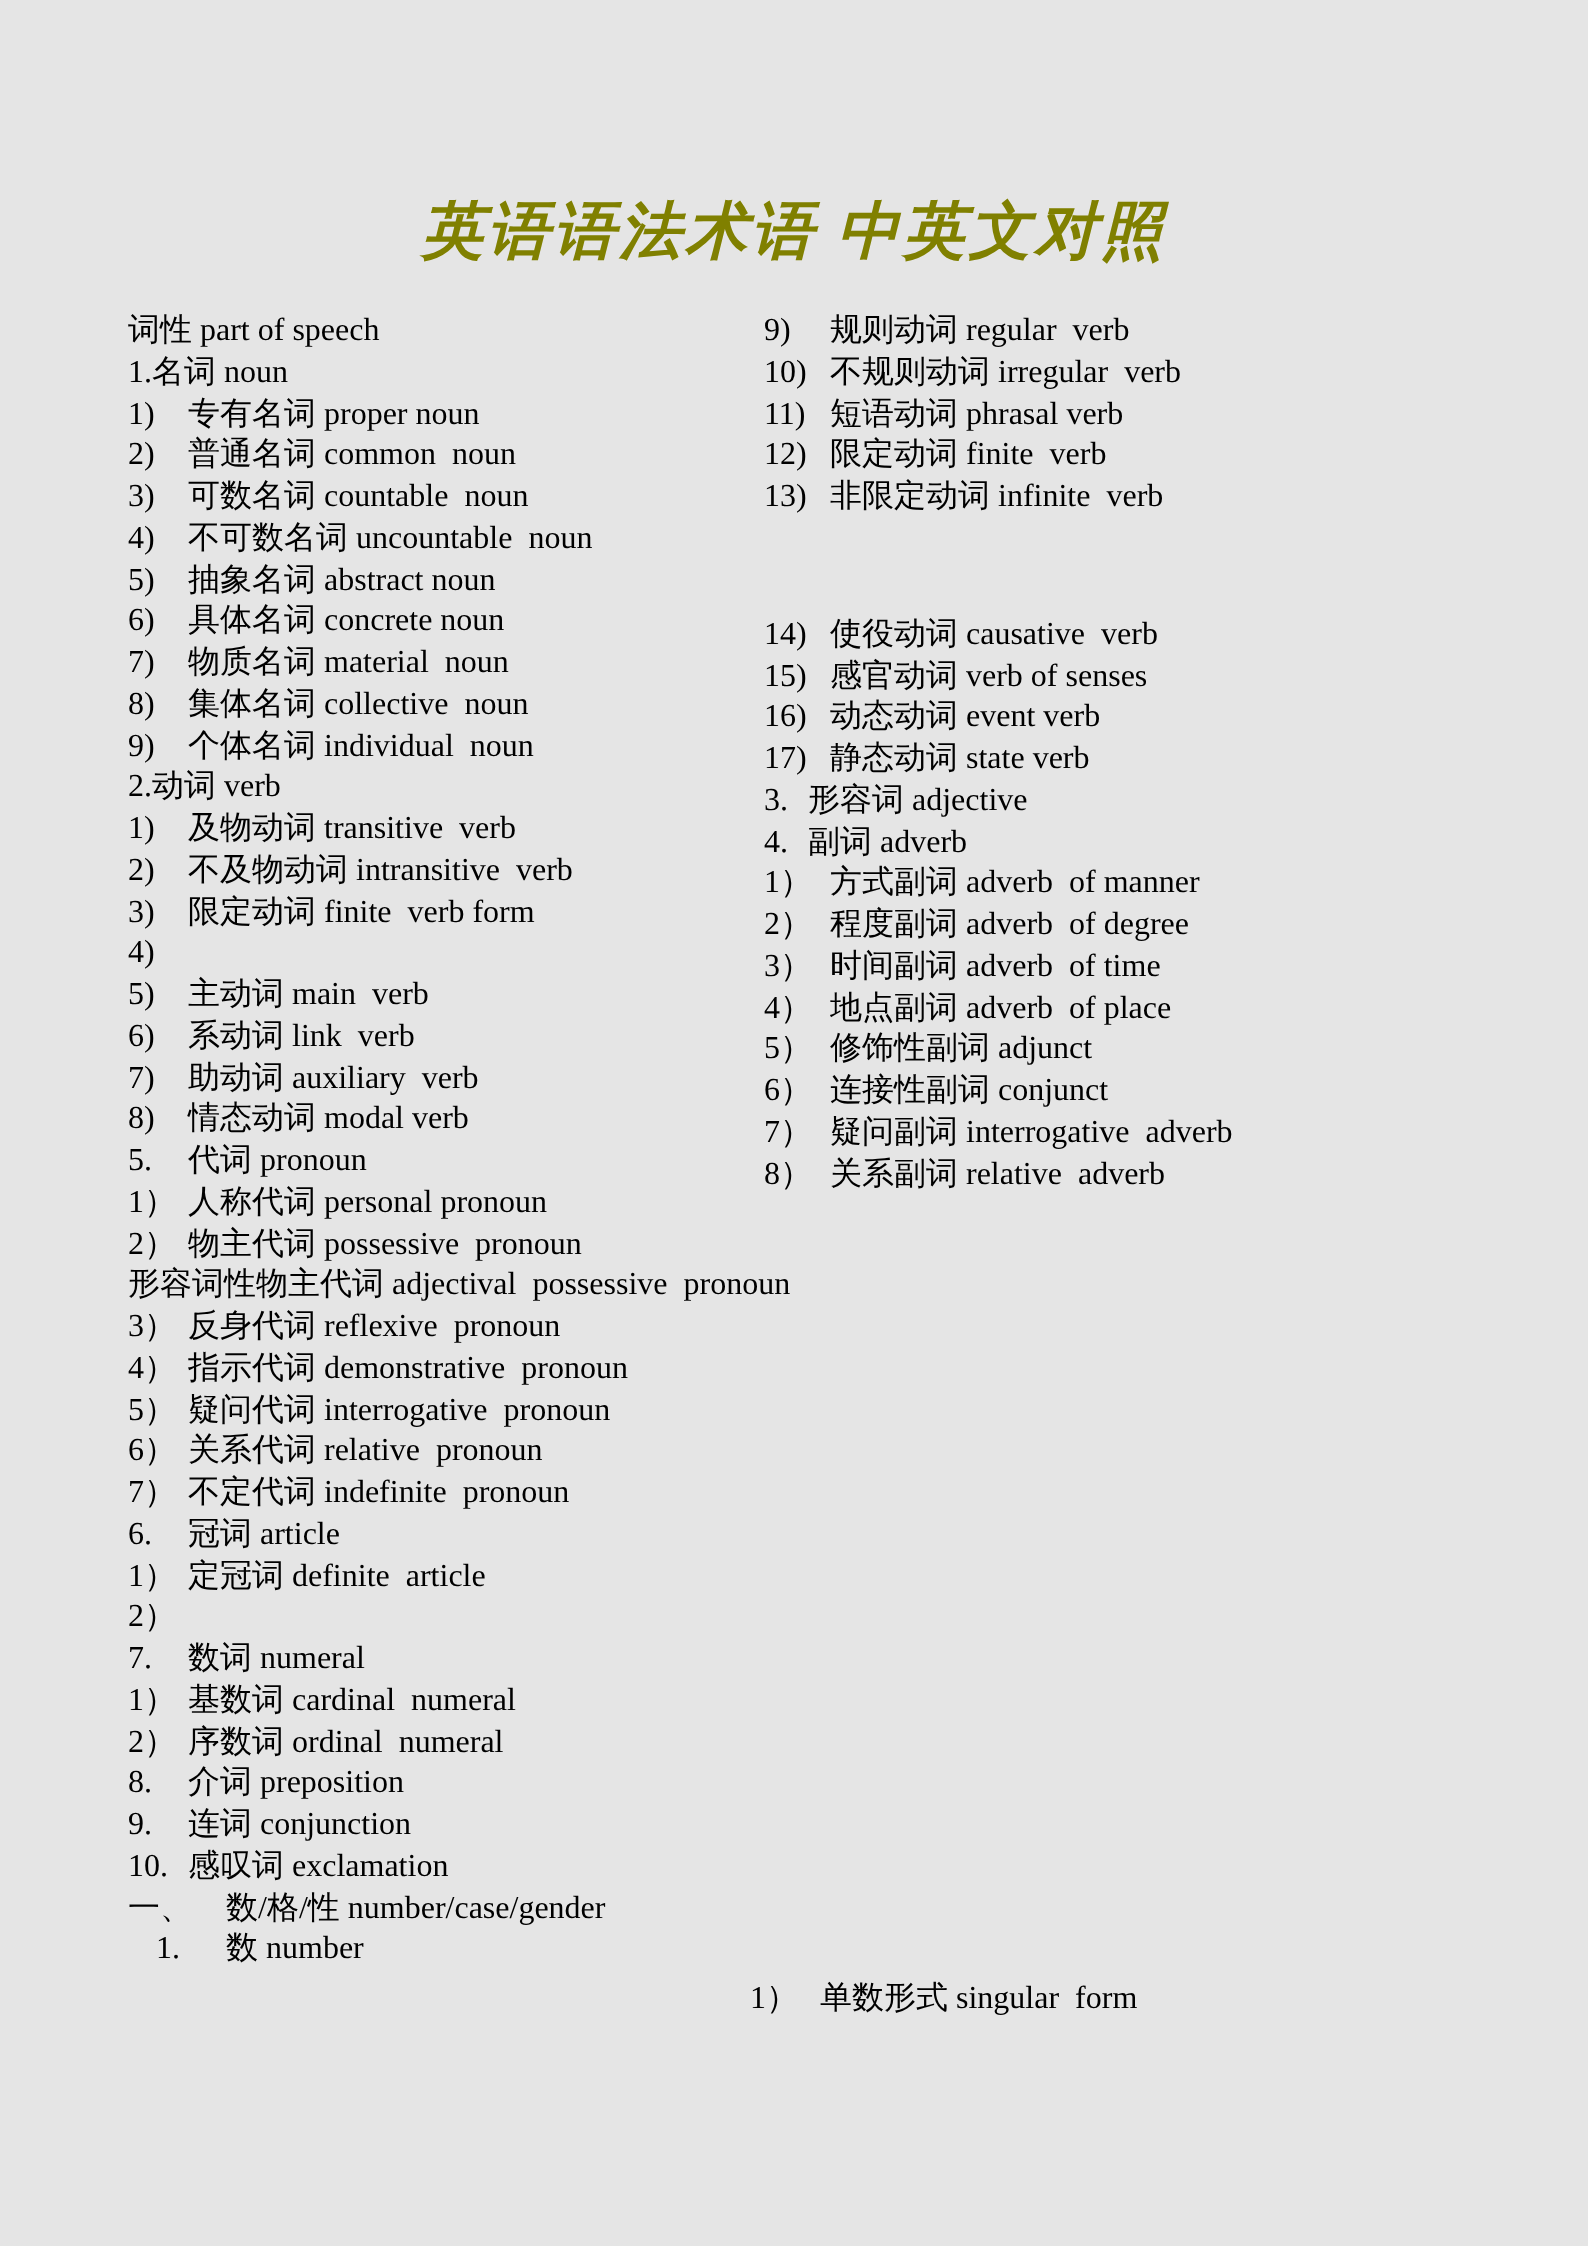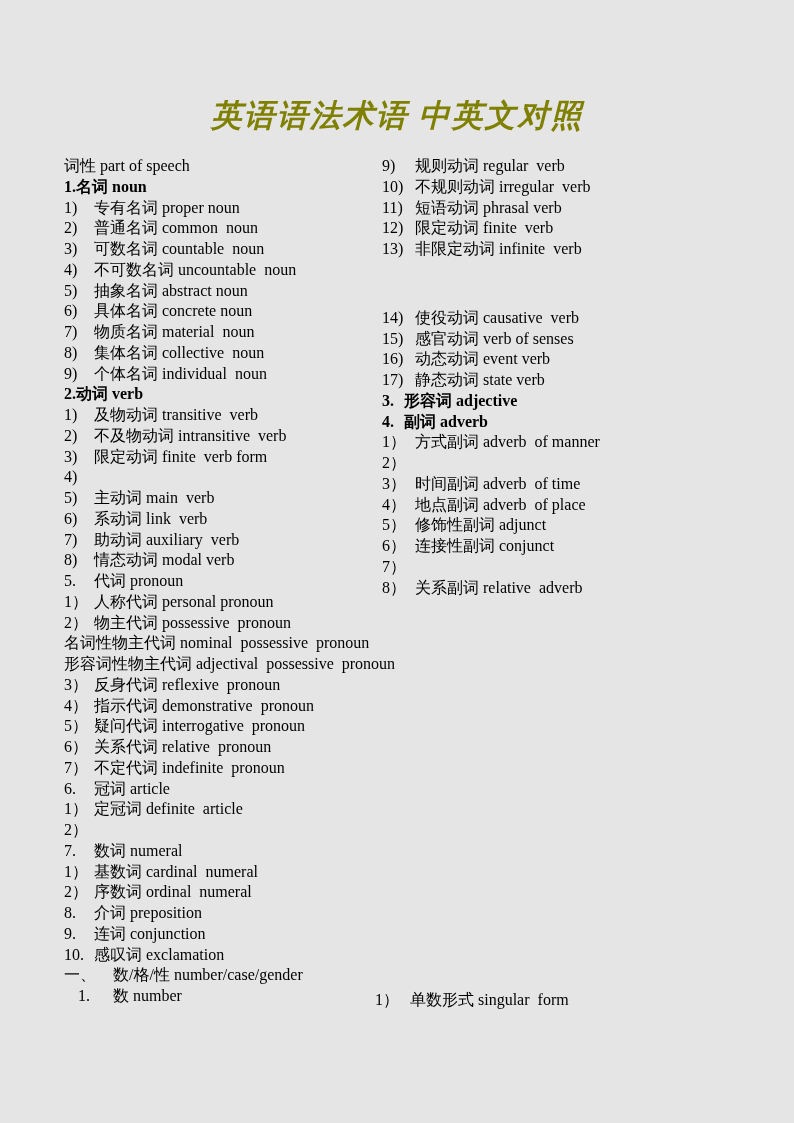--- a/index.html
+++ b/index.html
@@ -25,21 +25,21 @@
     font-weight: bold;
     font-style: italic;
     letter-spacing: 2px;
     color: #808000;
     white-space: pre;
   }
   .col { position: absolute; top: 156px; }
   .col-left  { left: 64px;  width: 334px; }
   .col-right { left: 382px; width: 364px; }
   .row { display: flex; align-items: baseline; }
-  .row.bold { font-weight: bold; align-items: center; }
+  .row.bold { font-weight: normal; align-items: center; }
   .num { flex: 0 0 auto; white-space: pre; }
   .txt { white-space: pre-wrap; }
   .bottom-right-item { position: absolute; left: 375px; top: 990px; width: 320px; }
 </style>
 </head>
 <body>
 
 <div class="page">
   <div class="doc-title" style="color: rgb(128, 128, 0);">英语语法术语 中英文对照</div>
 
@@ -126,23 +126,20 @@
       </div>
       <div class="row">
         <span class="num" style="flex-basis: 30px;">1）</span>
         <span class="txt">人称代词 personal pronoun</span>
       </div>
       <div class="row">
         <span class="num" style="flex-basis: 30px;">2）</span>
         <span class="txt">物主代词 possessive  pronoun</span>
       </div>
       <div class="row">
-        <span class="txt">名词性物主代词 nominal  possessive  pronoun</span>
-      </div>
-      <div class="row">
         <span class="txt">形容词性物主代词 adjectival  possessive  pronoun</span>
       </div>
       <div class="row">
         <span class="num" style="flex-basis: 30px;">3）</span>
         <span class="txt">反身代词 reflexive  pronoun</span>
       </div>
       <div class="row">
         <span class="num" style="flex-basis: 30px;">4）</span>
         <span class="txt">指示代词 demonstrative  pronoun</span>
       </div>
@@ -247,39 +244,41 @@
       <div class="row bold">
         <span class="num" style="flex-basis: 22px;">4.</span>
         <span class="txt">副词 adverb</span>
       </div>
       <div class="row">
         <span class="num" style="flex-basis: 33px;">1）</span>
         <span class="txt">方式副词 adverb  of manner</span>
       </div>
       <div class="row">
         <span class="num" style="flex-basis: 33px;">2）</span>
+        <span class="txt">程度副词 adverb  of degree</span>
       </div>
       <div class="row">
         <span class="num" style="flex-basis: 33px;">3）</span>
         <span class="txt">时间副词 adverb  of time</span>
       </div>
       <div class="row">
         <span class="num" style="flex-basis: 33px;">4）</span>
         <span class="txt">地点副词 adverb  of place</span>
       </div>
       <div class="row">
         <span class="num" style="flex-basis: 33px;">5）</span>
         <span class="txt">修饰性副词 adjunct</span>
       </div>
       <div class="row">
         <span class="num" style="flex-basis: 33px;">6）</span>
         <span class="txt">连接性副词 conjunct</span>
       </div>
       <div class="row">
         <span class="num" style="flex-basis: 33px;">7）</span>
+        <span class="txt">疑问副词 interrogative  adverb</span>
       </div>
       <div class="row">
         <span class="num" style="flex-basis: 33px;">8）</span>
         <span class="txt">关系副词 relative  adverb</span>
       </div>
     </div>
 
   <div class="bottom-right-item">
       <div class="row">
         <span class="num" style="flex-basis: 35px;">1）</span>

